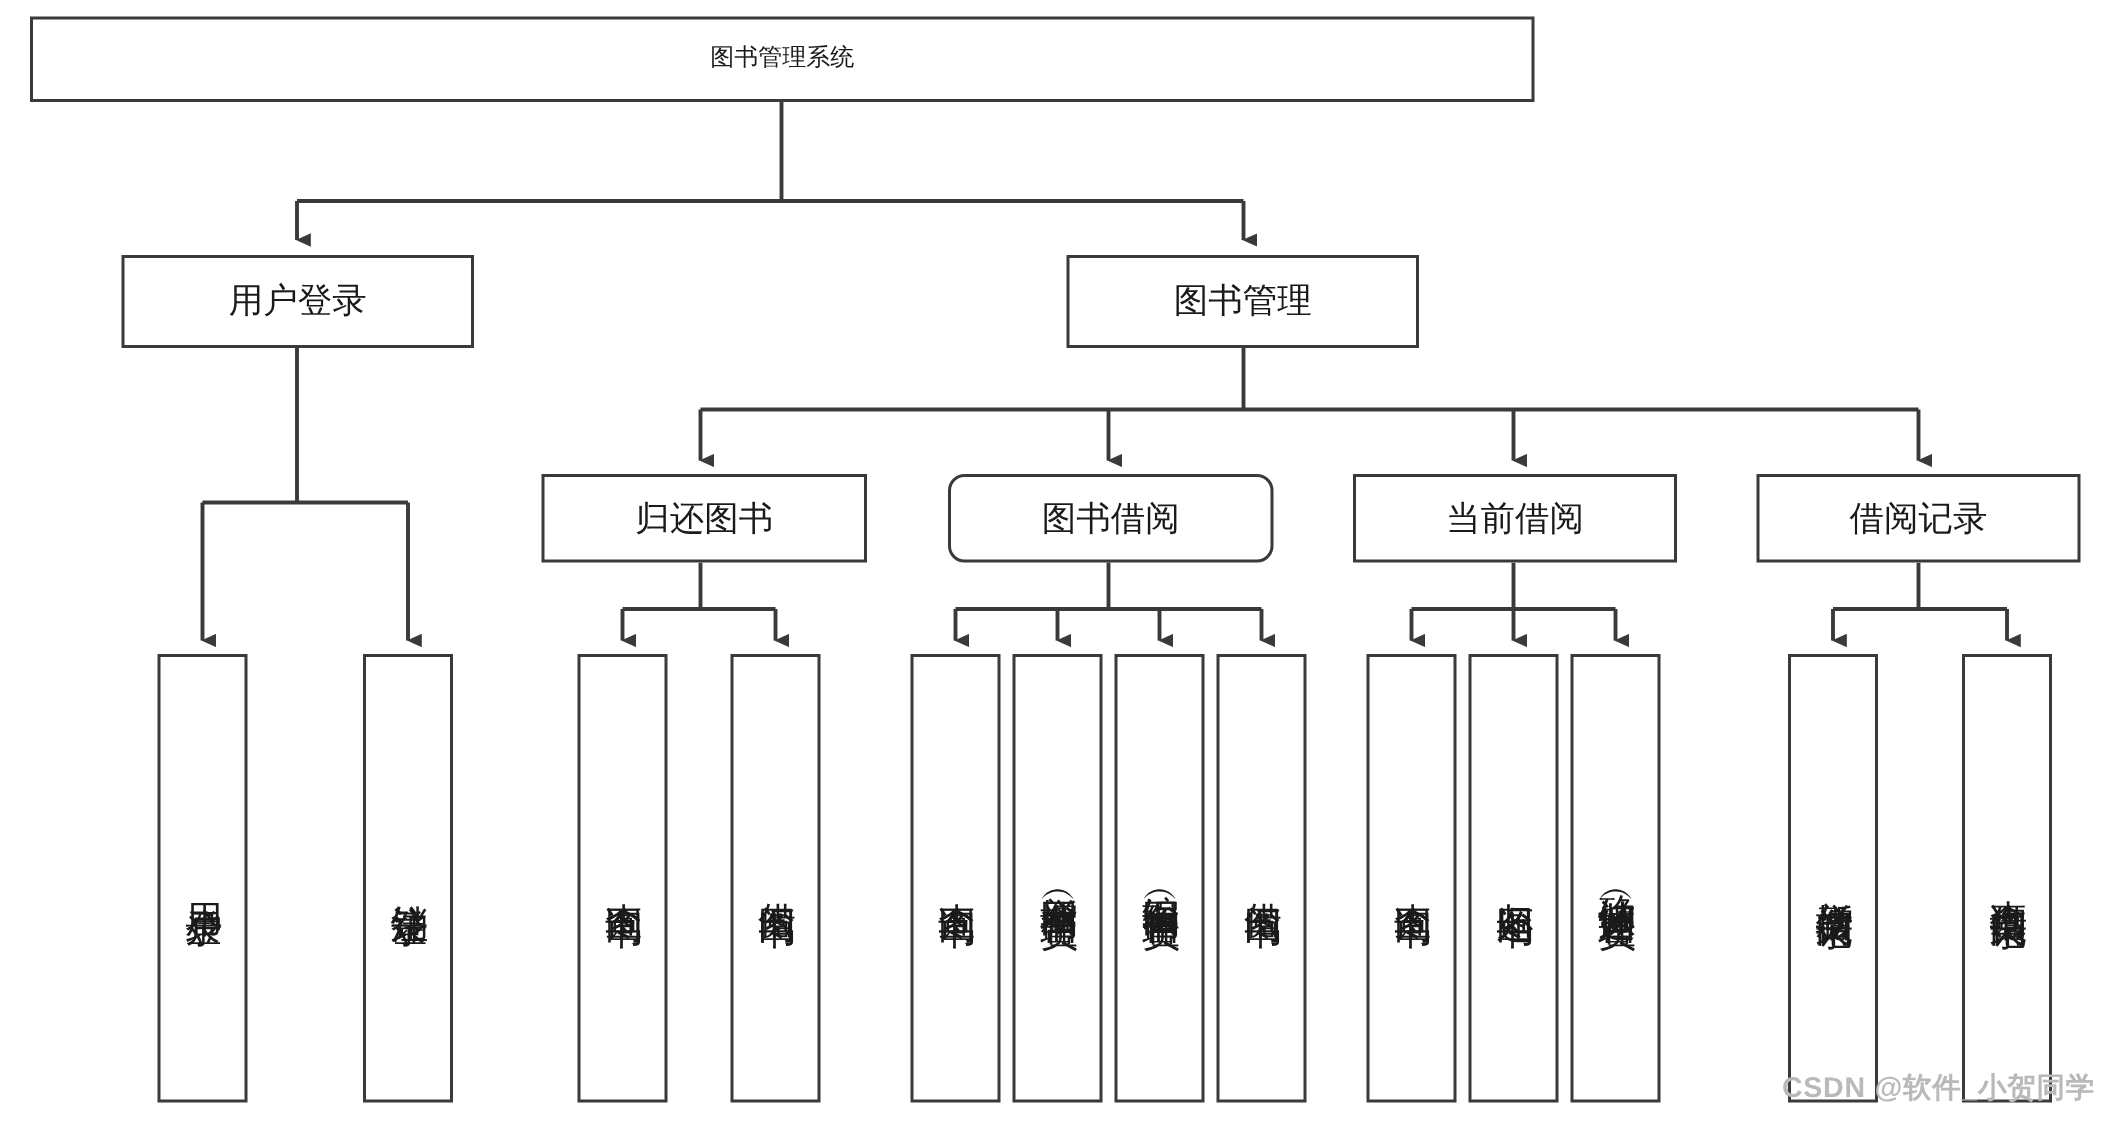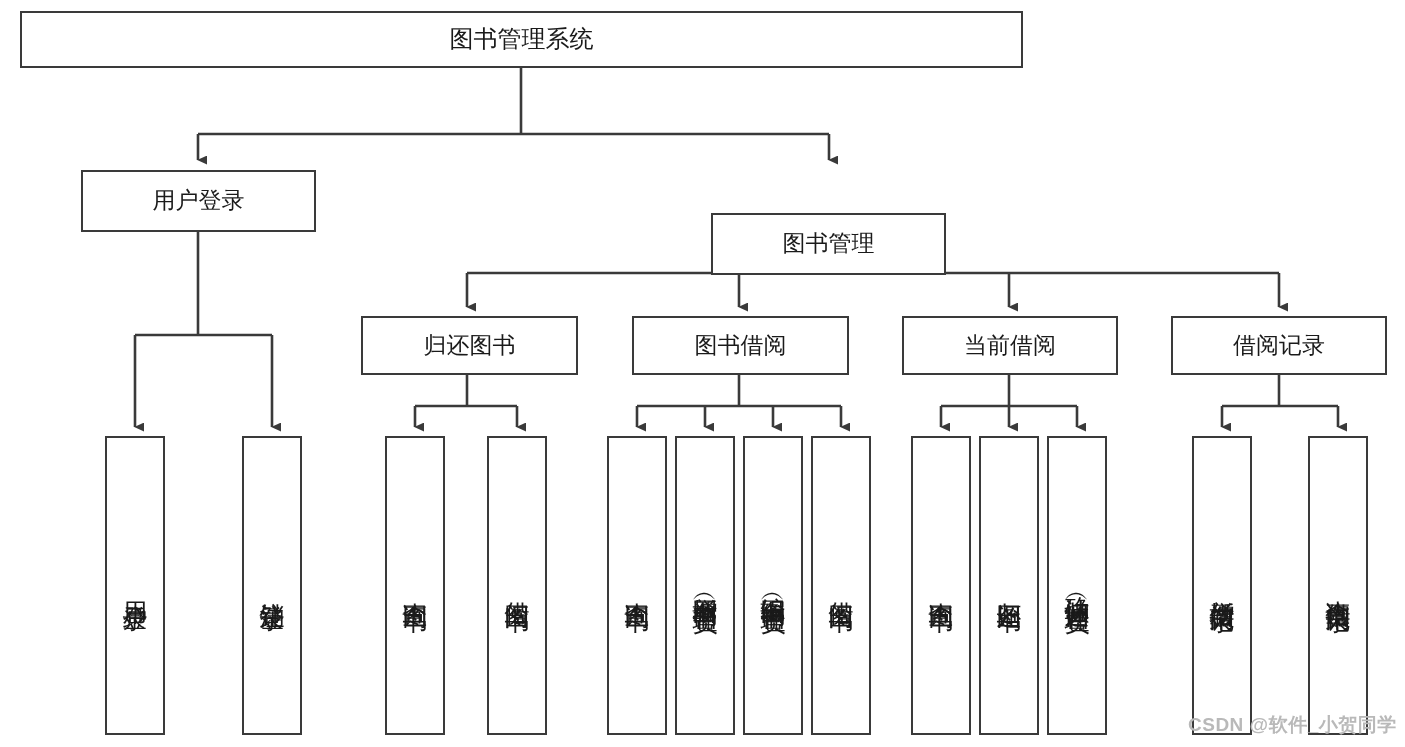--- a/index.html
+++ b/index.html
@@ -40,21 +40,21 @@
   }
   .node .label {
     display: block;
     text-align: center;
     line-height: 1.18;
     color: #1a1a1a;
     white-space: nowrap;
   }
   
   .node.root .label {
-    font-size: 24px;
+    font-size: 16px;
   }
   
   .node.branch .label {
     font-size: 23px;
   }
   
   .node.leaf {
     align-items: center;
     justify-content: center;
   }
@@ -139,29 +139,29 @@
   </svg>
 
   <div class="node root" style="left:20px; top:11px; width:1003px; height:57px;">
     <span class="label">图书管理系统</span>
   </div>
 
   <div class="node branch" style="left:81px; top:170px; width:235px; height:62px;">
     <span class="label">用户登录</span>
   </div>
 
-  <div class="node branch" style="left:711px; top:170px; width:235px; height:62px;margin-top:43px;">
+  <div class="node branch" style="left:711px; top:170px; width:235px; height:62px;">
     <span class="label">图书管理</span>
   </div>
 
   <div class="node branch" style="left:361px; top:316px; width:217px; height:59px;">
     <span class="label">归还图书</span>
   </div>
 
-  <div class="node branch" style="left:632px; top:316px; width:217px; height:59px;">
+  <div class="node branch" style="left:632px; top:316px; width:217px; height:59px;border-radius:11px;">
     <span class="label">图书借阅</span>
   </div>
 
   <div class="node branch" style="left:902px; top:316px; width:216px; height:59px;">
     <span class="label">当前借阅</span>
   </div>
 
   <div class="node branch" style="left:1171px; top:316px; width:216px; height:59px;">
     <span class="label">借阅记录</span>
   </div>

